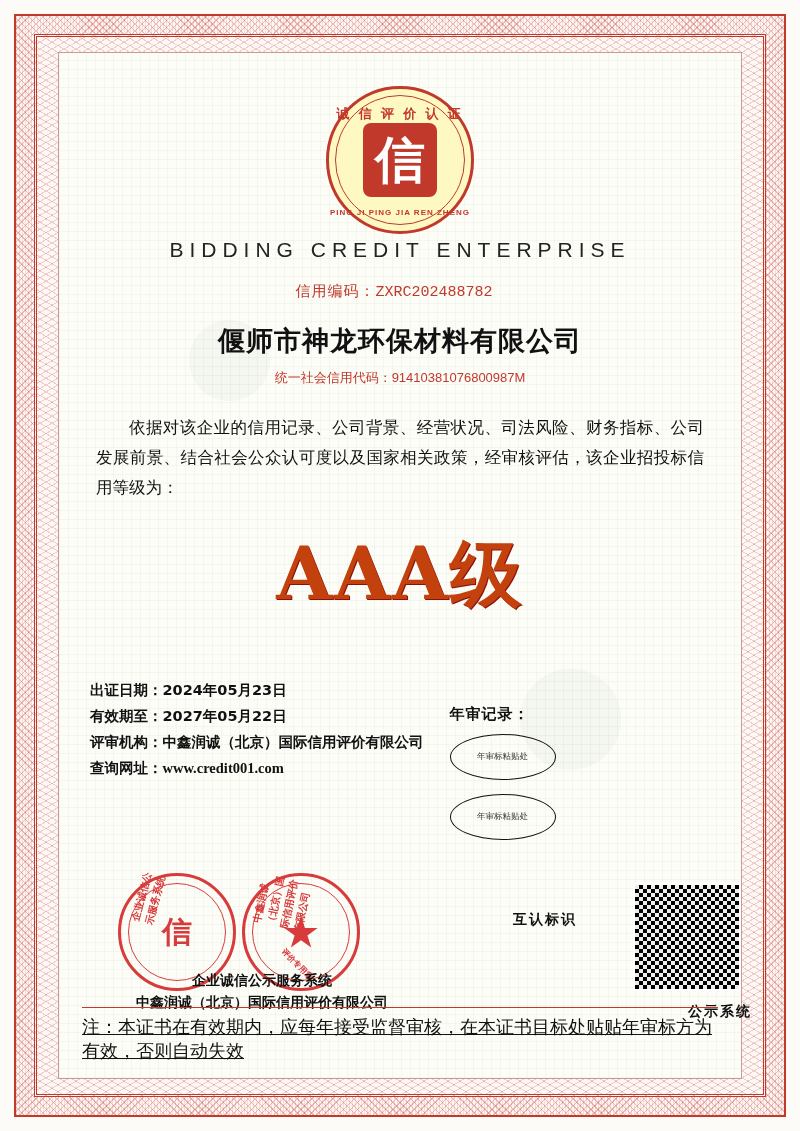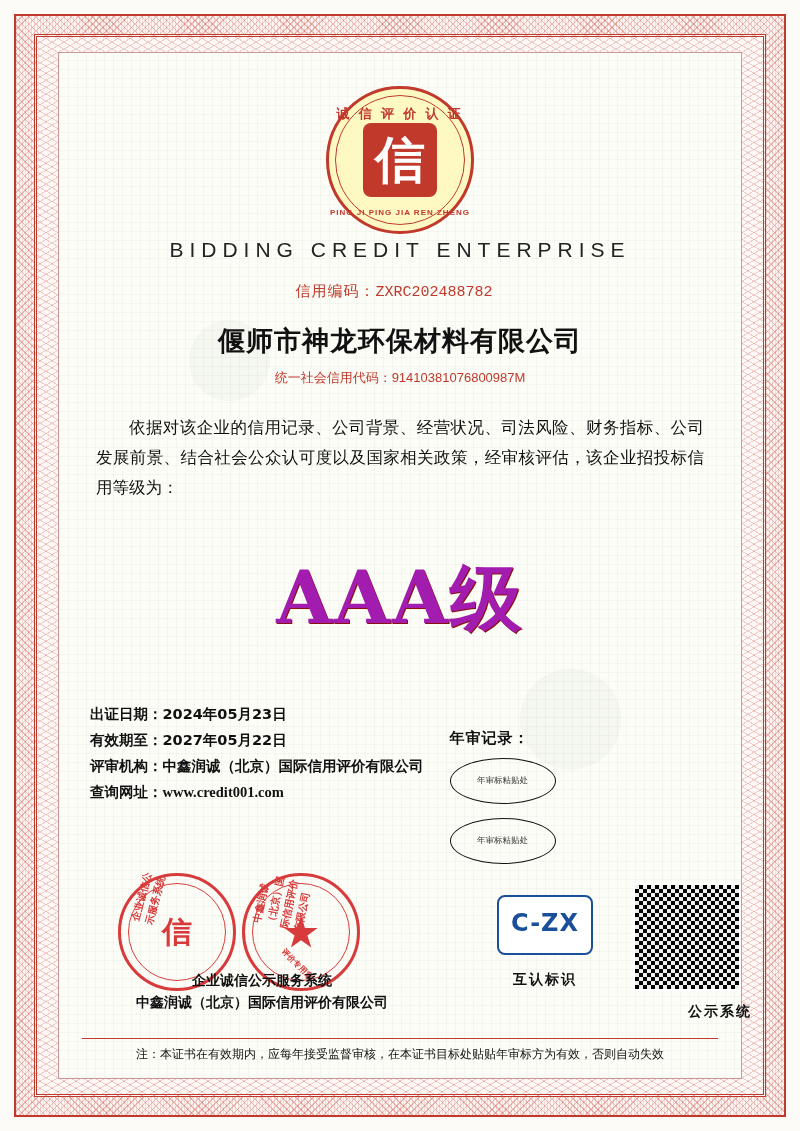--- a/index.html
+++ b/index.html
@@ -165,24 +165,24 @@
     font-size: 16.5px;
     line-height: 30px;
     color: #111;
     text-align: justify;
     text-indent: 2em;
     font-family: "DejaVu Sans", sans-serif;
   }
 
   .grade {
     text-align: center;
-    margin-top: 48px;
+    margin-top: 24px;
     font-size: 72px;
     font-weight: bold;
-    color: #a21caf;
+    color: #c2410c;
     letter-spacing: 2px;
     font-family: "DejaVu Serif", serif;
     text-shadow: 1px 1px 0 #8c1010;
   }
   .grade .suffix { font-family: "DejaVu Sans", sans-serif; }
 
   
   .meta-row {
     display: flex;
     margin-top: 54px;
@@ -347,24 +347,24 @@
     font-family: "DejaVu Sans", sans-serif;
     letter-spacing: 2px;
   }
 
   .note {
     position: absolute;
     left: 24px; right: 24px;
     bottom: 16px;
     border-top: 1px solid #c0392b;
     padding-top: 7px;
-    font-size: 12px;
-    text-align: center;
-    color: #111;
-    font-family: "DejaVu Sans", sans-serif;
+    font-size: 18px;
+    color: #111;
+    font-family: "DejaVu Sans", sans-serif;
+    text-decoration: underline;
   }
 </style>
 </head>
 <body>
 
 <div class="cert">
   <div class="border-outer"></div>
   <div class="border-mid"></div>
   <div class="border-inner">
     <div class="paper-pattern"></div>
@@ -439,21 +439,20 @@
         </div>
         <div class="star">★</div>
       </div>
 
       <div class="seal-caption">
         <div>企业诚信公示服务系统</div>
         <div>中鑫润诚（北京）国际信用评价有限公司</div>
       </div>
 
       <div class="mark-block">
-        <div class="mark-logo">C-ZX</div>
         <div class="mark-caption">互认标识</div>
       </div>
 
       <div class="qr-block">
         <div class="qr"></div>
         <div class="qr-caption">公示系统</div>
       </div>
 
     </div>
 

